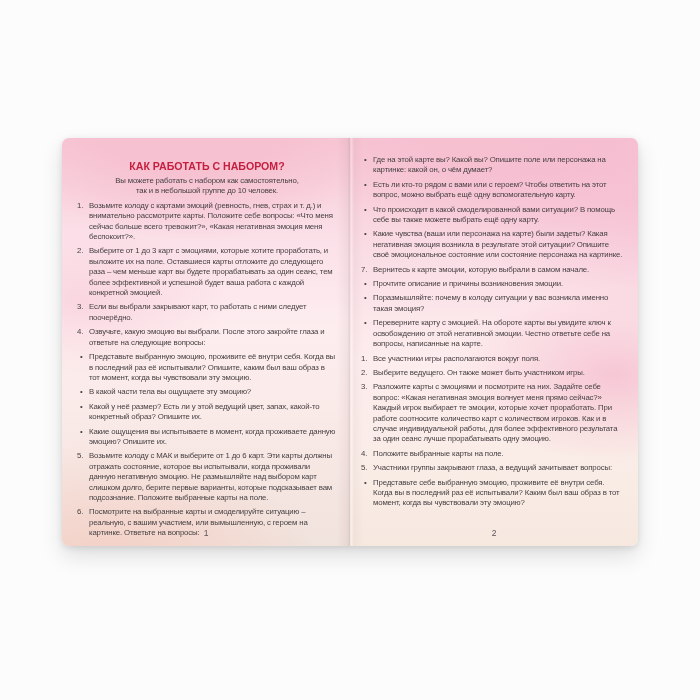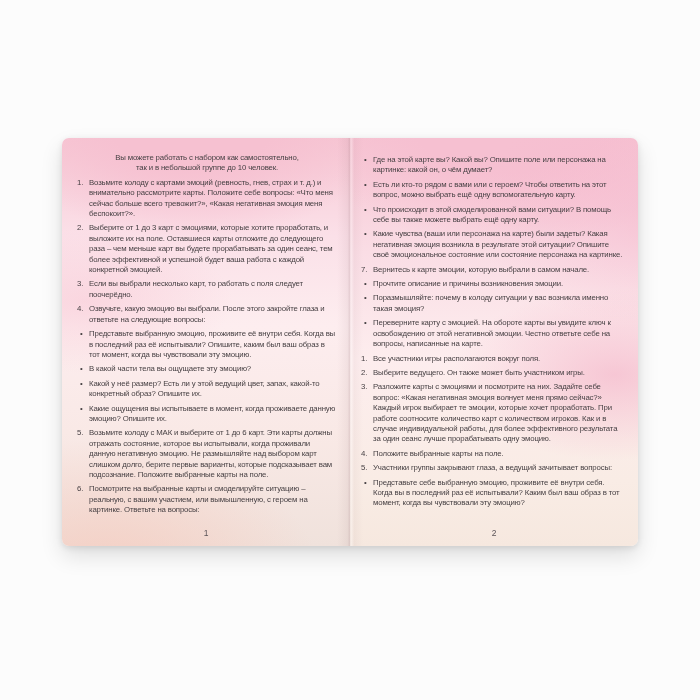--- a/index.html
+++ b/index.html
@@ -65,36 +65,40 @@
 </style>
 </head>
 <body>
 
 <div class="scene">
   <div class="booklet">
 
     <div class="page left">
       <div>
 
+      <div class="block kind-title">
+
+            <span class="btext">КАК РАБОТАТЬ С НАБОРОМ?</span>
+          </div>
           <div class="block kind-intro">
 
             <span class="btext">Вы можете работать с набором как самостоятельно,
 так и в небольшой группе до 10 человек.</span>
           </div>
           <div class="block kind-num">
             <span class="marker">1.</span>
             <span class="btext">Возьмите колоду с картами эмоций (ревность, гнев, страх и т. д.) и внимательно рассмотрите карты. Положите себе вопросы: «Что меня сейчас больше всего тревожит?», «Какая негативная эмоция меня беспокоит?».</span>
           </div>
           <div class="block kind-num">
             <span class="marker">2.</span>
             <span class="btext">Выберите от 1 до 3 карт с эмоциями, которые хотите проработать, и выложите их на поле. Оставшиеся карты отложите до следующего раза – чем меньше карт вы будете прорабатывать за один сеанс, тем более эффективной и успешной будет ваша работа с каждой конкретной эмоцией.</span>
           </div>
           <div class="block kind-num">
             <span class="marker">3.</span>
-            <span class="btext">Если вы выбрали несколько карт, то работать с поля следует поочерёдно.</span>
+            <span class="btext">Если вы выбрали закрывают карт, то работать с ними следует поочерёдно.</span>
           </div>
           <div class="block kind-num">
             <span class="marker">4.</span>
             <span class="btext">Озвучьте, какую эмоцию вы выбрали. После этого закройте глаза и ответьте на следующие вопросы:</span>
           </div>
           <div class="block kind-bullet">
             <span class="marker">•</span>
             <span class="btext">Представьте выбранную эмоцию, проживите её внутри себя. Когда вы в последний раз её испытывали? Опишите, каким был ваш образ в тот момент, когда вы чувствовали эту эмоцию.</span>
           </div>
           <div class="block kind-bullet">
@@ -127,21 +131,21 @@
       <div class="block kind-bullet">
             <span class="marker">•</span>
             <span class="btext">Где на этой карте вы? Какой вы? Опишите поле или персонажа на картинке: какой он, о чём думает?</span>
           </div>
           <div class="block kind-bullet">
             <span class="marker">•</span>
             <span class="btext">Есть ли кто-то рядом с вами или с героем? Чтобы ответить на этот вопрос, можно выбрать ещё одну вспомогательную карту.</span>
           </div>
           <div class="block kind-bullet">
             <span class="marker">•</span>
-            <span class="btext">Что происходит в этой смоделированной вами ситуации? В помощь себе вы также можете выбрать ещё одну карту.</span>
+            <span class="btext">Что происходит в какой смоделированной вами ситуации? В помощь себе вы также можете выбрать ещё одну карту.</span>
           </div>
           <div class="block kind-bullet">
             <span class="marker">•</span>
             <span class="btext">Какие чувства (ваши или персонажа на карте) были задеты? Какая негативная эмоция возникла в результате этой ситуации? Опишите своё эмоциональное состояние или состояние персонажа на картинке.</span>
           </div>
           <div class="block kind-num">
             <span class="marker">7.</span>
             <span class="btext">Вернитесь к карте эмоции, которую выбрали в самом начале.</span>
           </div>
           <div class="block kind-bullet">

